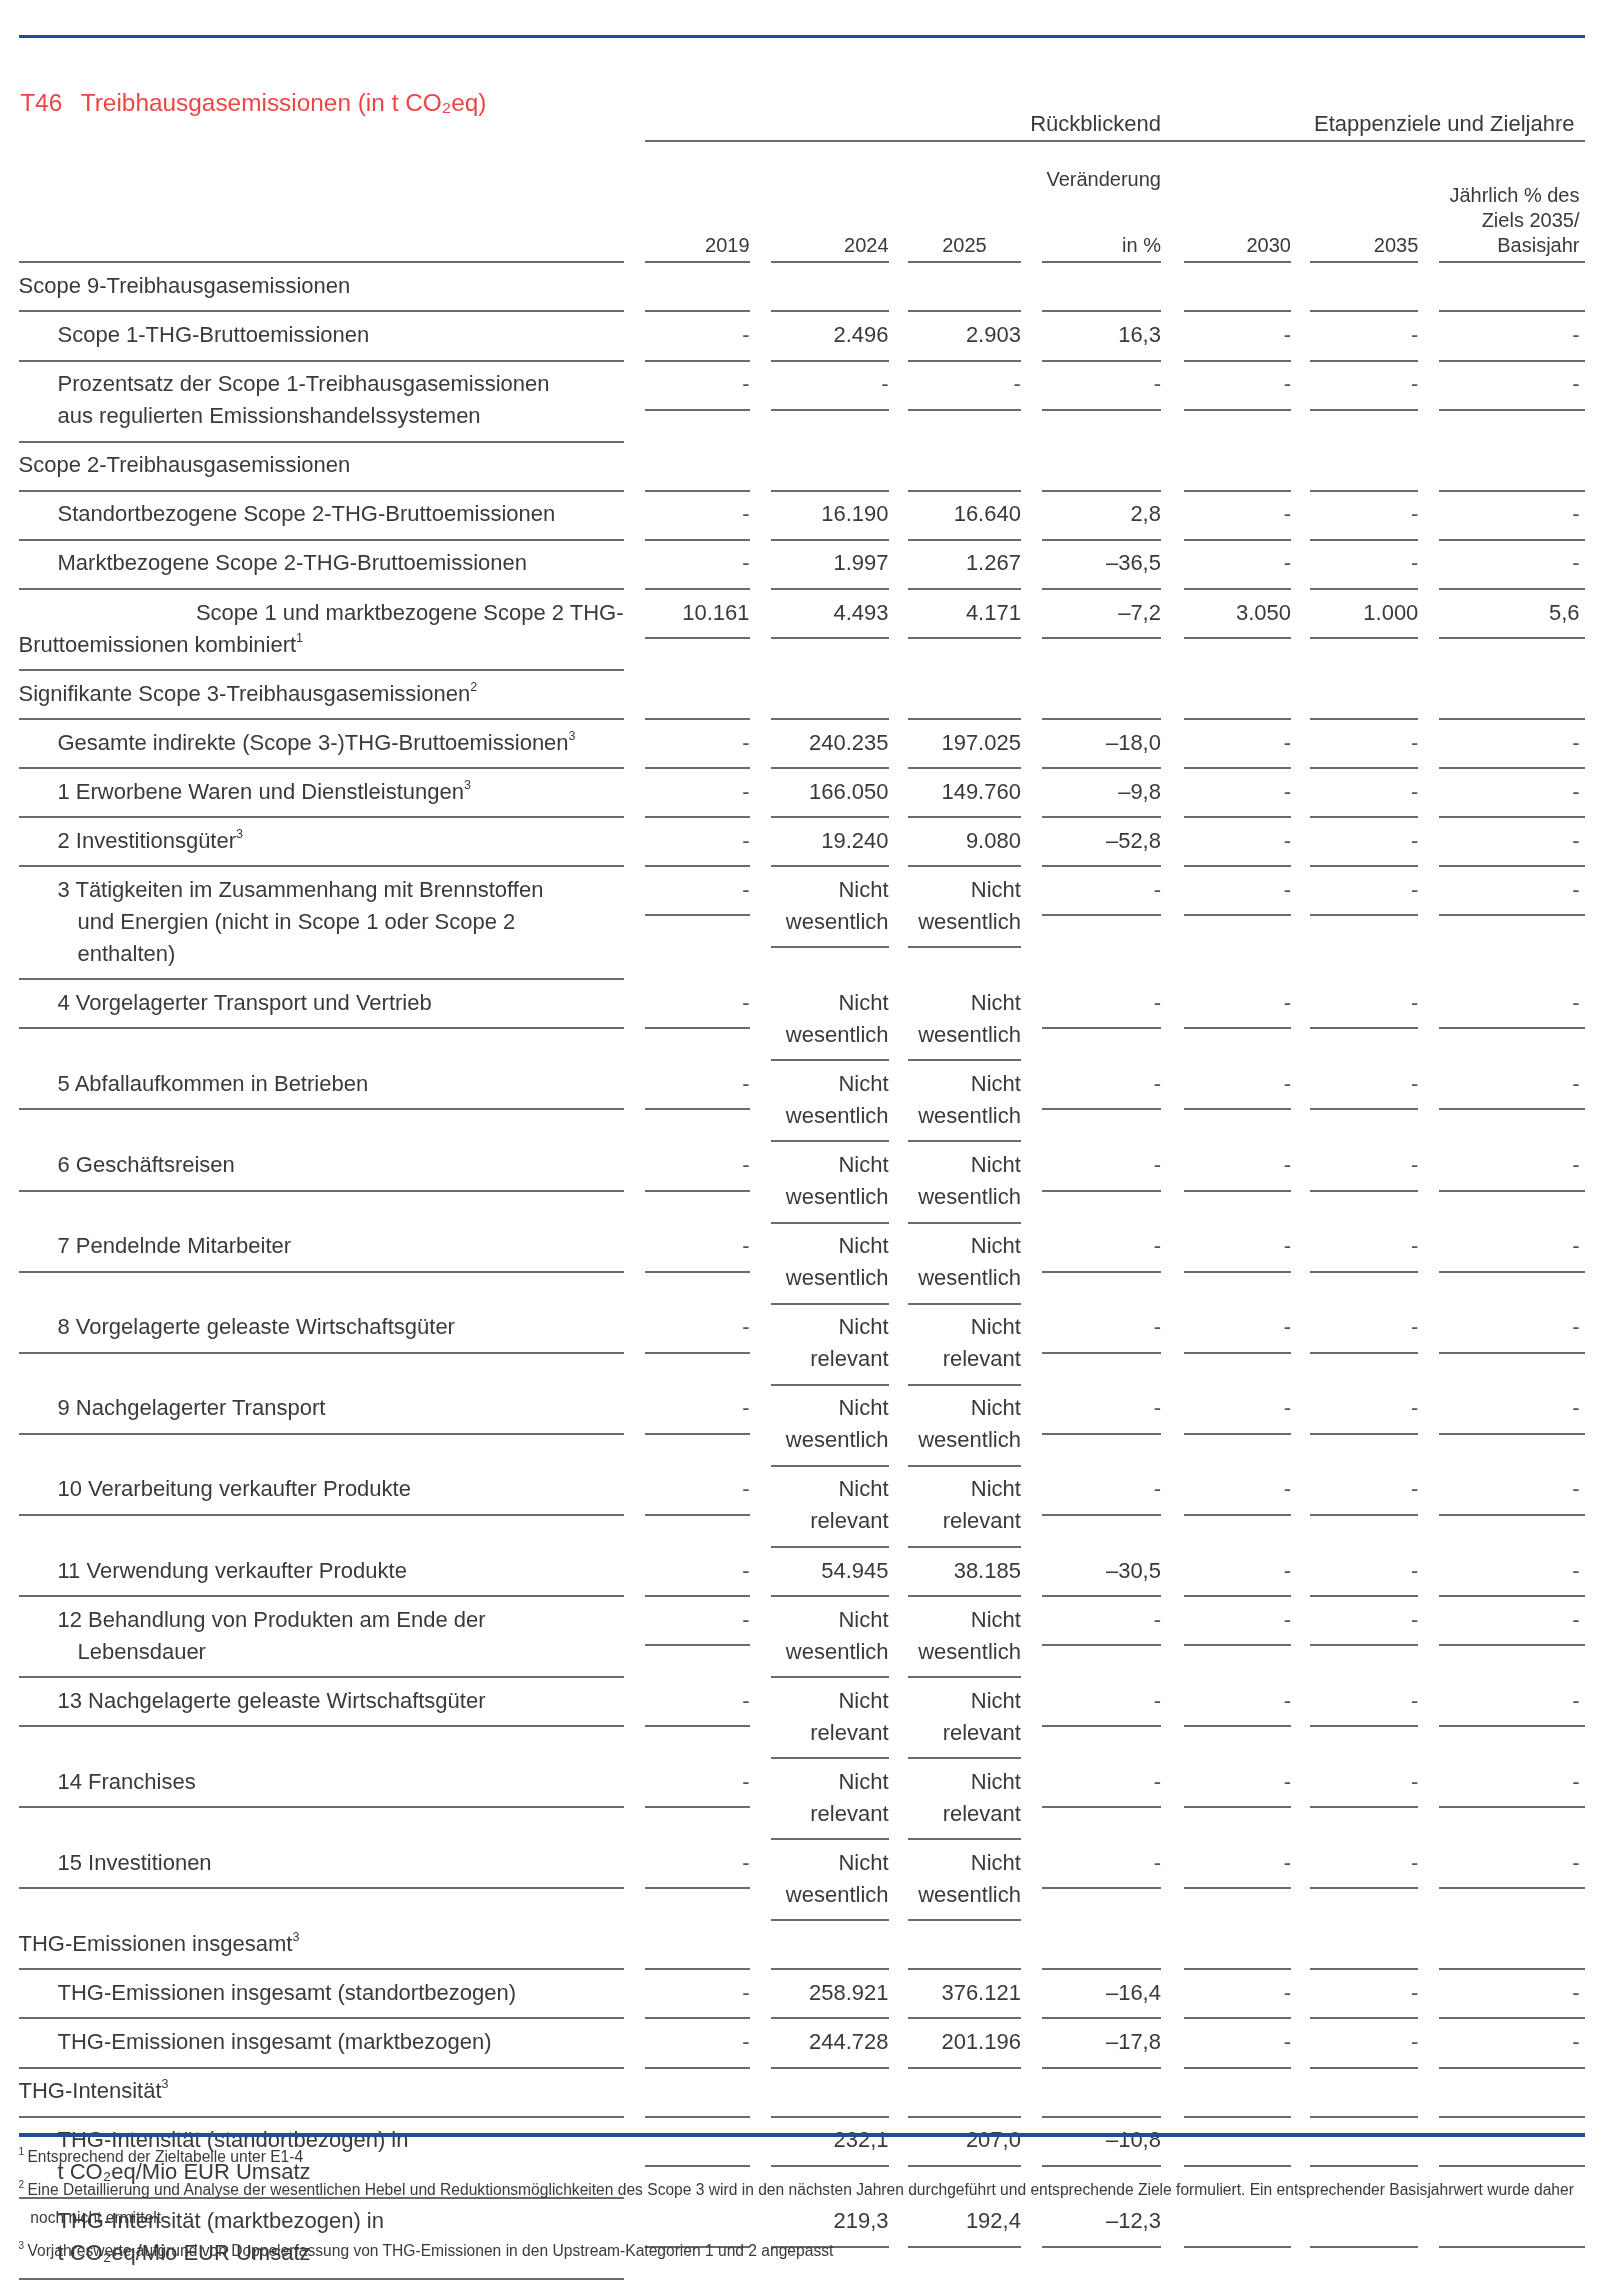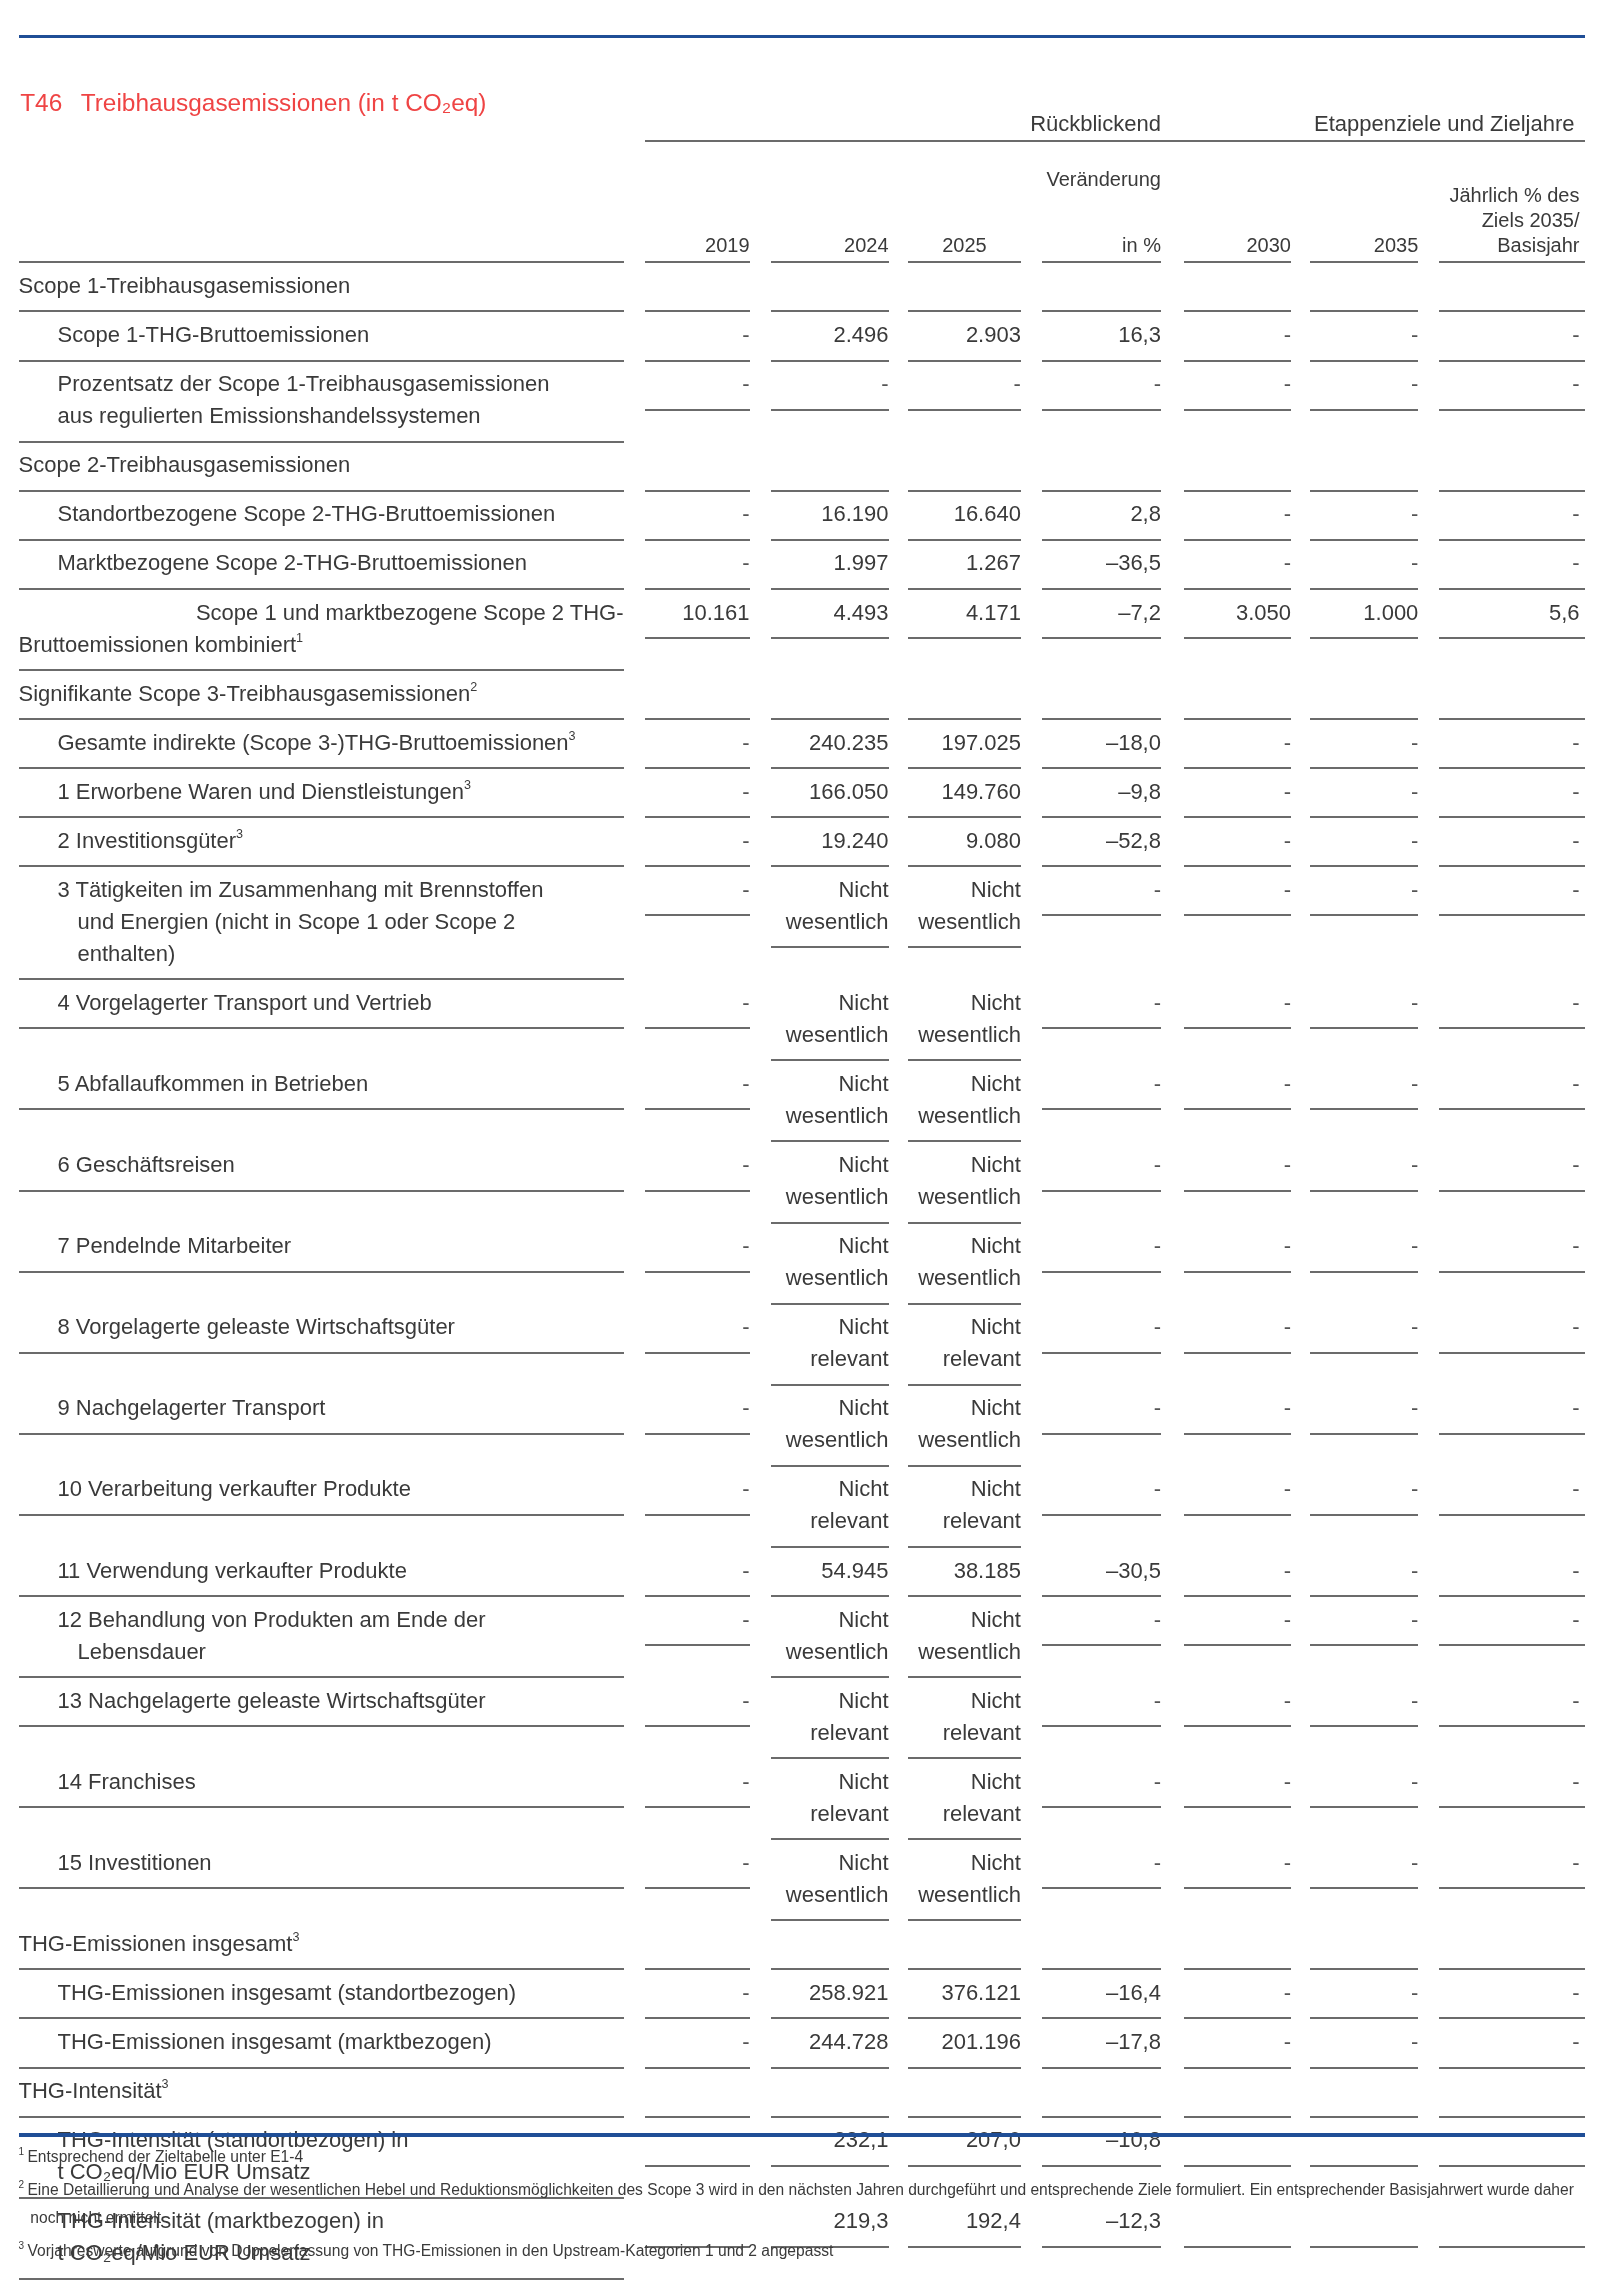--- a/index.html
+++ b/index.html
@@ -104,21 +104,21 @@
             <div class="cell" style="height:91px;padding-top:25px;display:flex;flex-direction:column;justify-content:flex-end;align-items:flex-end;padding-right:5px">
               <span>Jährlich % des</span>
               <span>Ziels 2035/</span>
               <span>Basisjahr</span>
             </div>
           </td>
       </tr>
     <tr>
           <td>
             <div class="cell">
-              <div style="padding-left: 0px;"><span>Scope 1-Treibhausgasemissionen</span></div>
+              <div style="padding-left: 0px;"><span>Scope 9-Treibhausgasemissionen</span></div>
             </div>
           </td>
           <td></td>
           <td class="num-cell">
             <div class="cell"></div>
           </td>
           <td></td>
           <td class="num-cell">
             <div class="cell"></div>
           </td>

